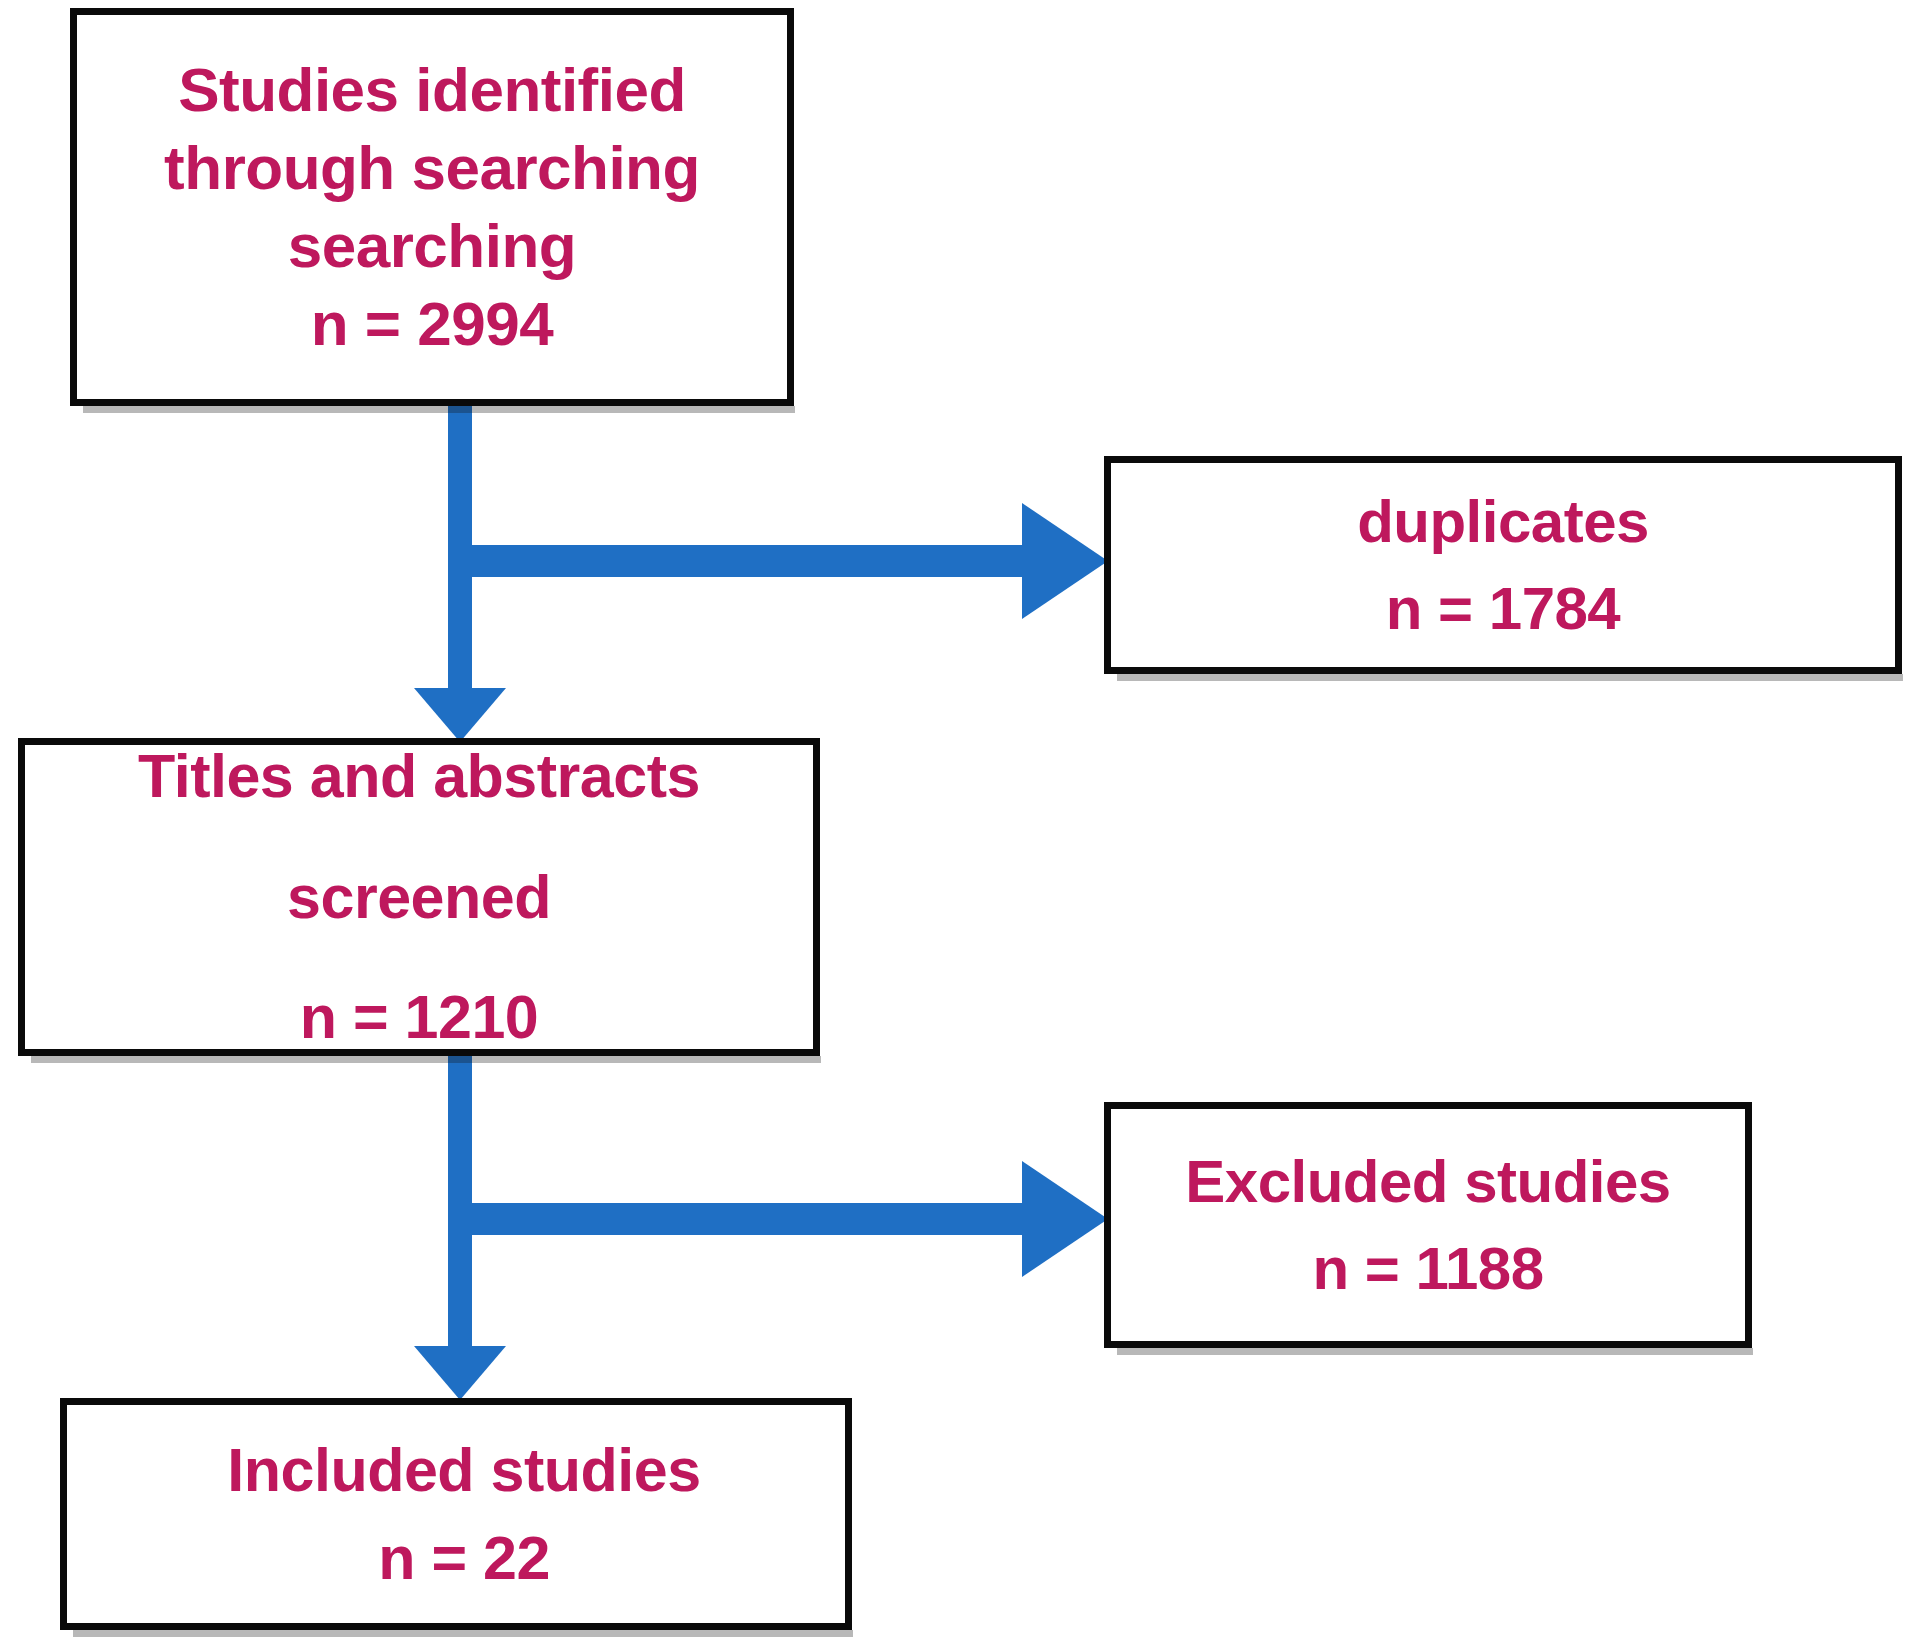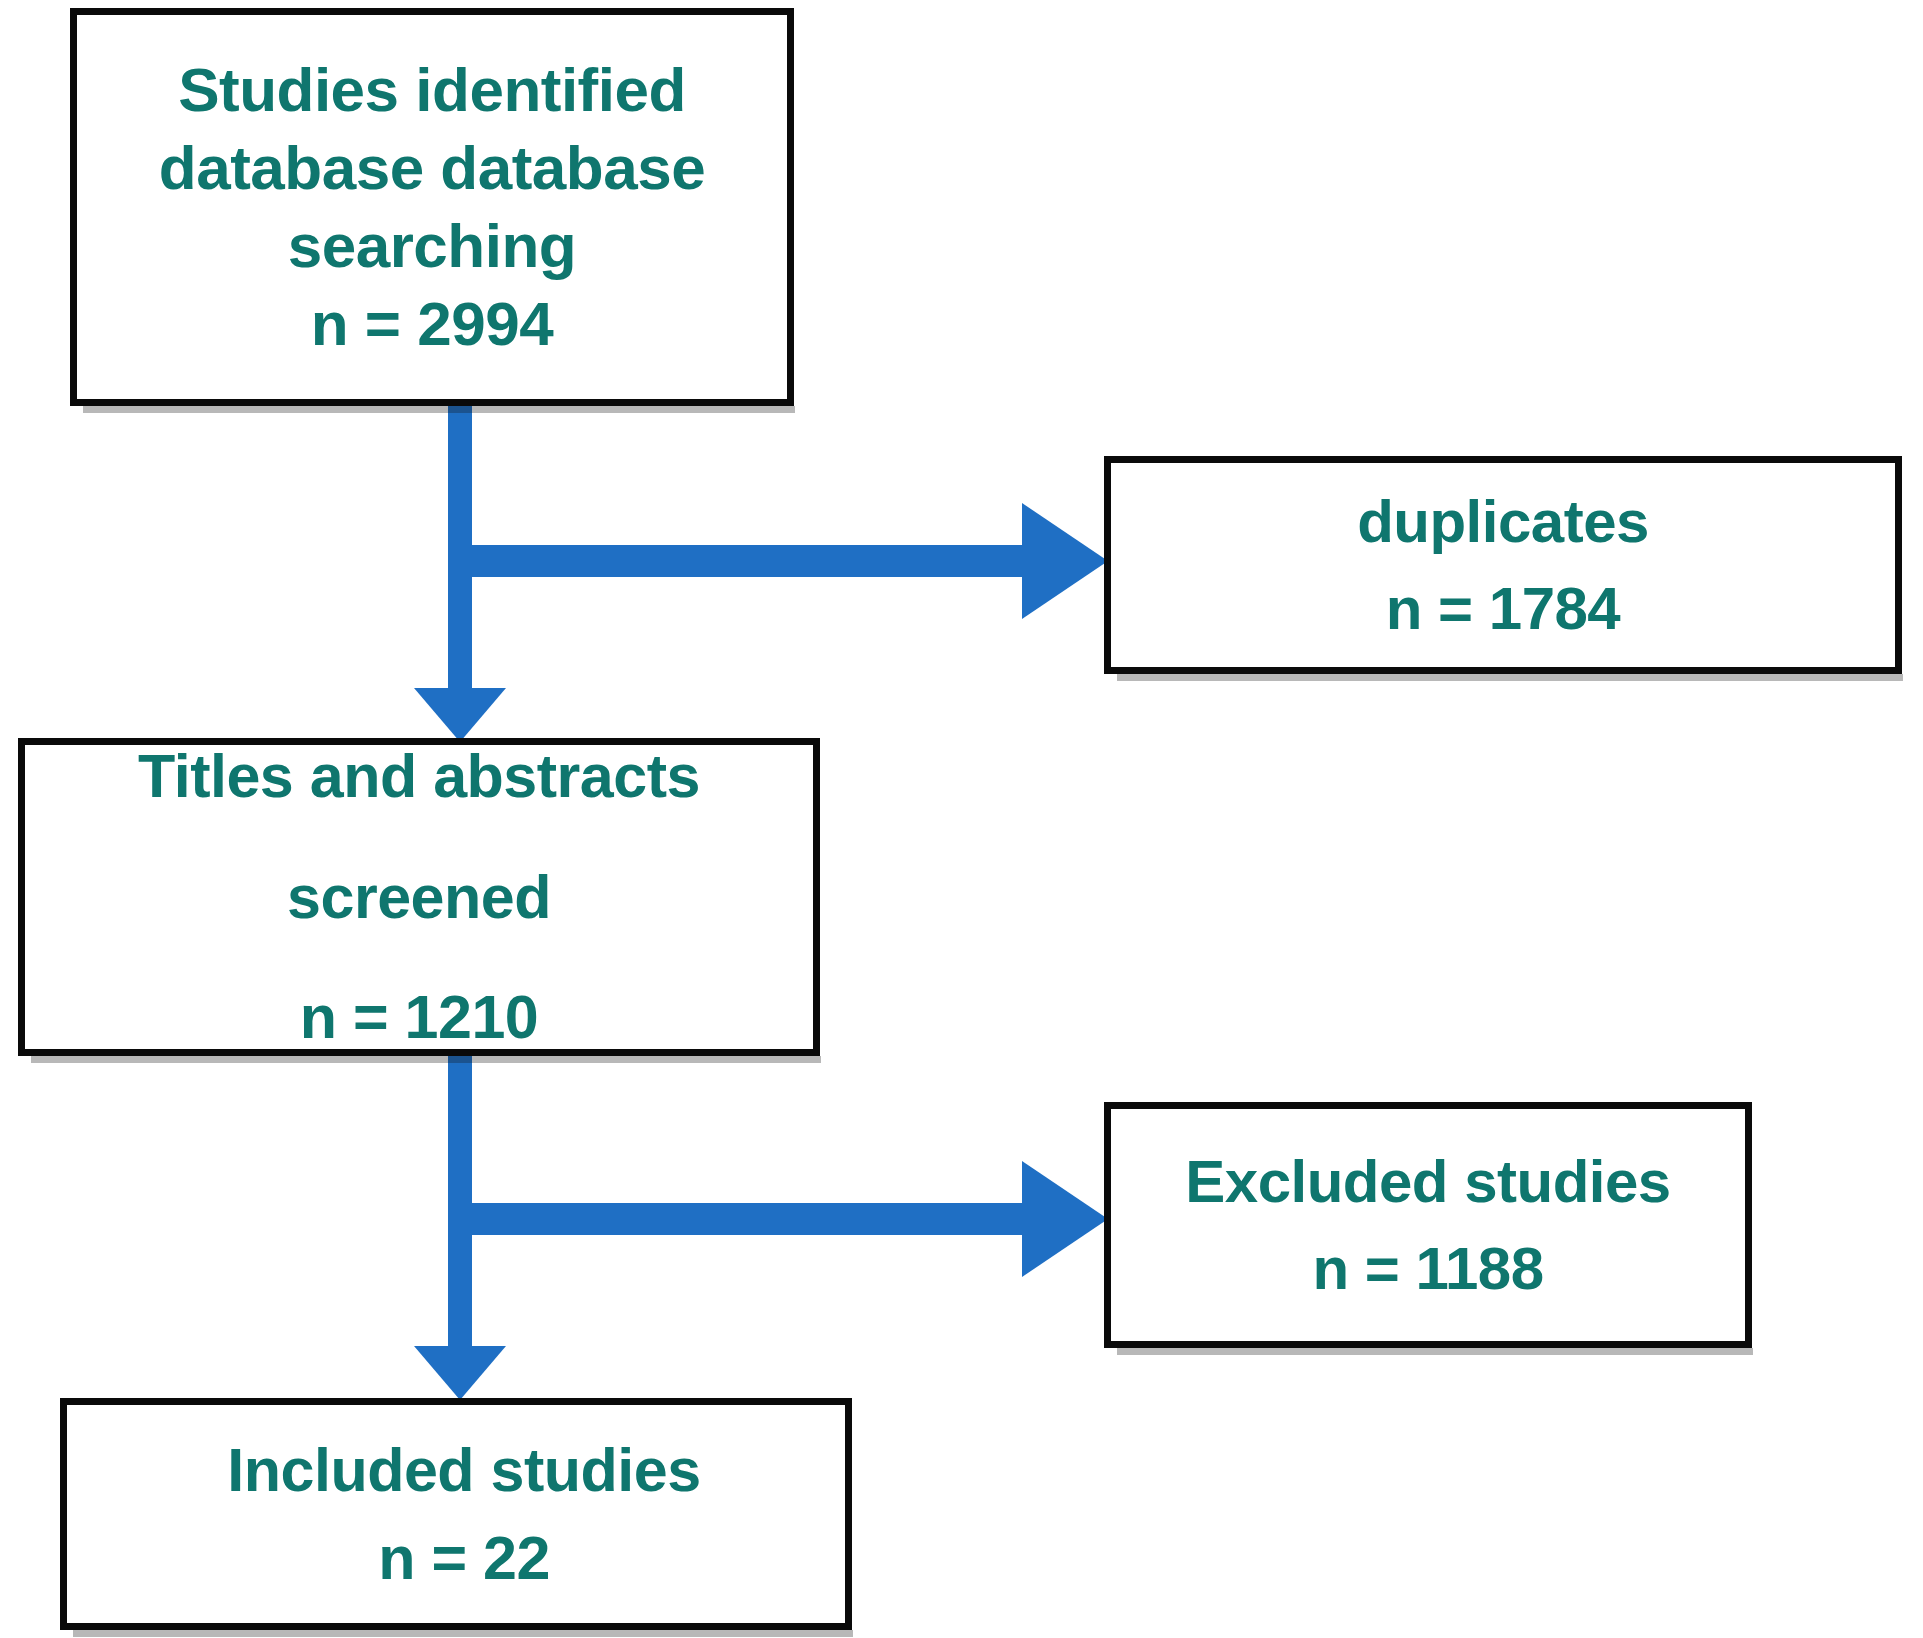--- a/index.html
+++ b/index.html
@@ -22,21 +22,21 @@
   .flow-box {
     position: absolute;
     box-sizing: border-box;
     background: #ffffff;
     border: 7px solid #0a0a0a;
     display: flex;
     flex-direction: column;
     align-items: center;
     justify-content: center;
     text-align: center;
-    color: #0f766e;
+    color: #be185d;
     font-weight: bold;
     font-family: "Liberation Sans", sans-serif;
     letter-spacing: -0.5px;
   }
   .flow-box .line {
     display: block;
     white-space: nowrap;
   }
 
   
@@ -106,21 +106,21 @@
     </g>
 
     <g>
       <rect x="460" y="1203" width="565" height="32" fill="#1F6FC4"></rect>
       <polygon points="1022,1161 1022,1277 1108,1219" fill="#1F6FC4"></polygon>
     </g>
   </svg>
 
   <div class="flow-box" id="box-identified" style="border-color: rgb(10, 10, 10);">
     <span class="line">Studies identified</span>
-    <span class="line">database database</span>
+    <span class="line">through searching</span>
     <span class="line">searching</span>
     <span class="line">n = 2994</span>
   </div>
 
   <div class="flow-box" id="box-duplicates" style="border-color: rgb(10, 10, 10);">
     <span class="line">duplicates</span>
     <span class="line">n = 1784</span>
   </div>
 
   <div class="flow-box" id="box-screened" style="border-color: rgb(10, 10, 10); gap: 40px;">

